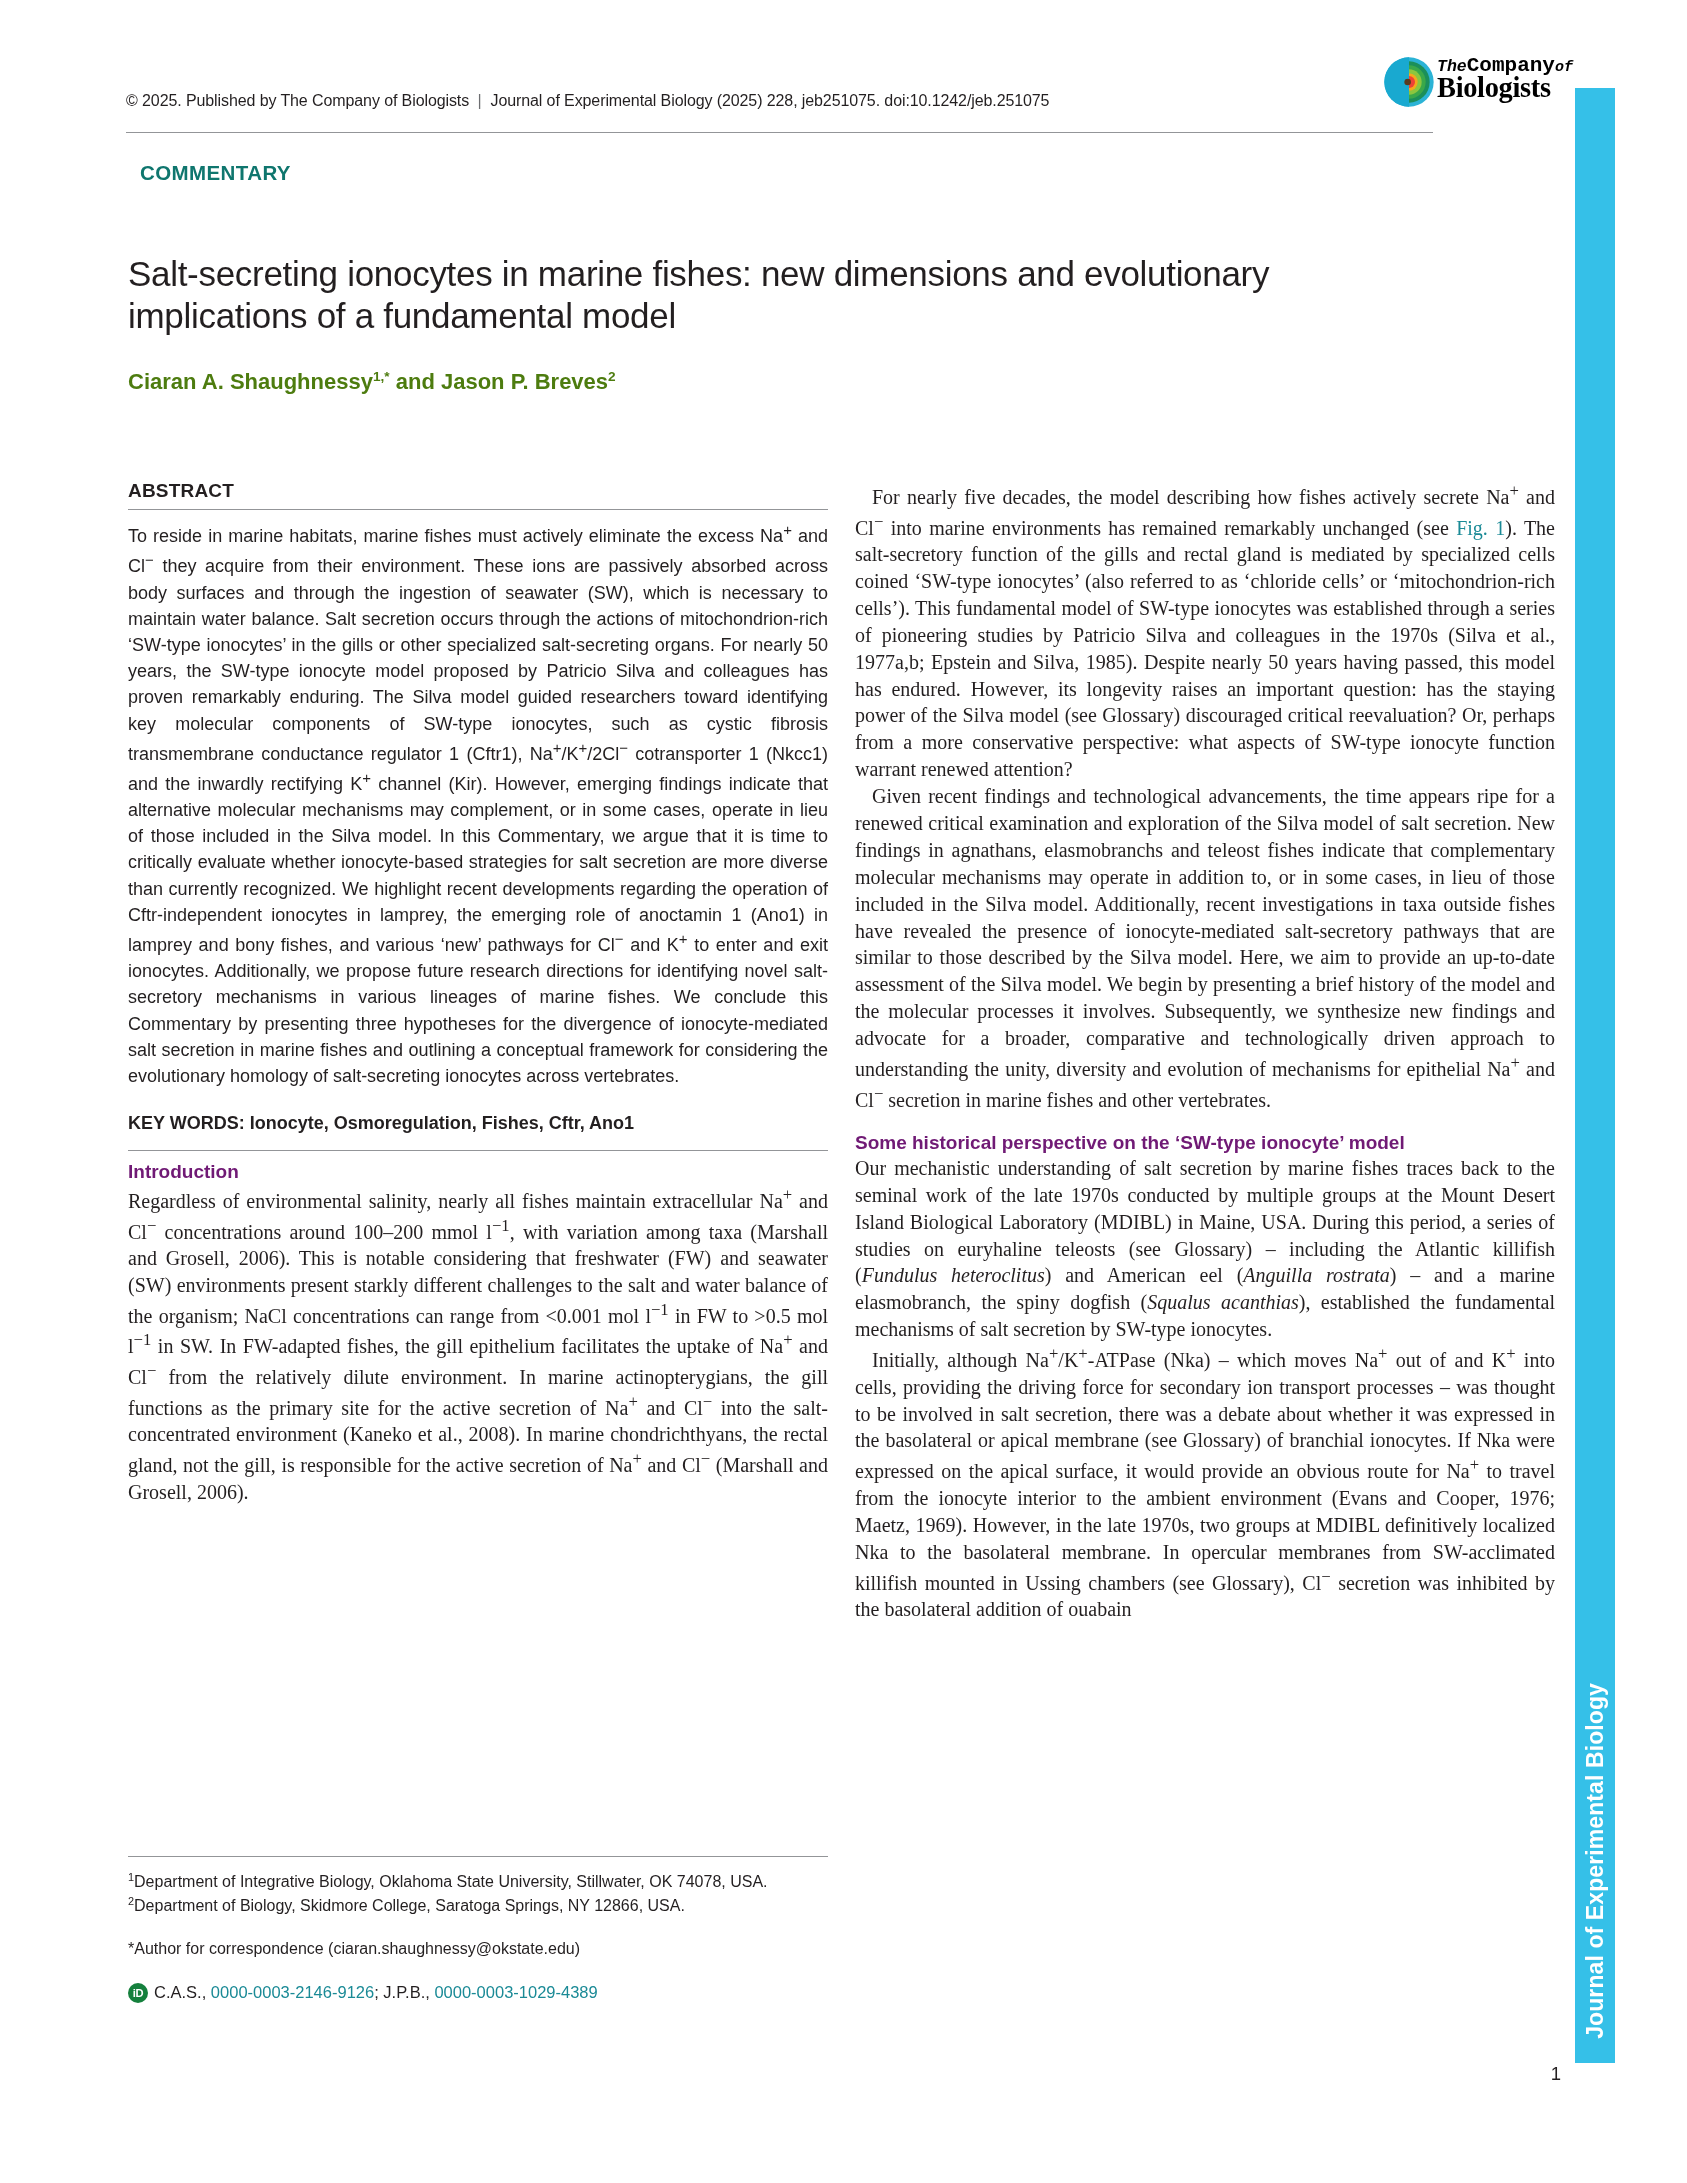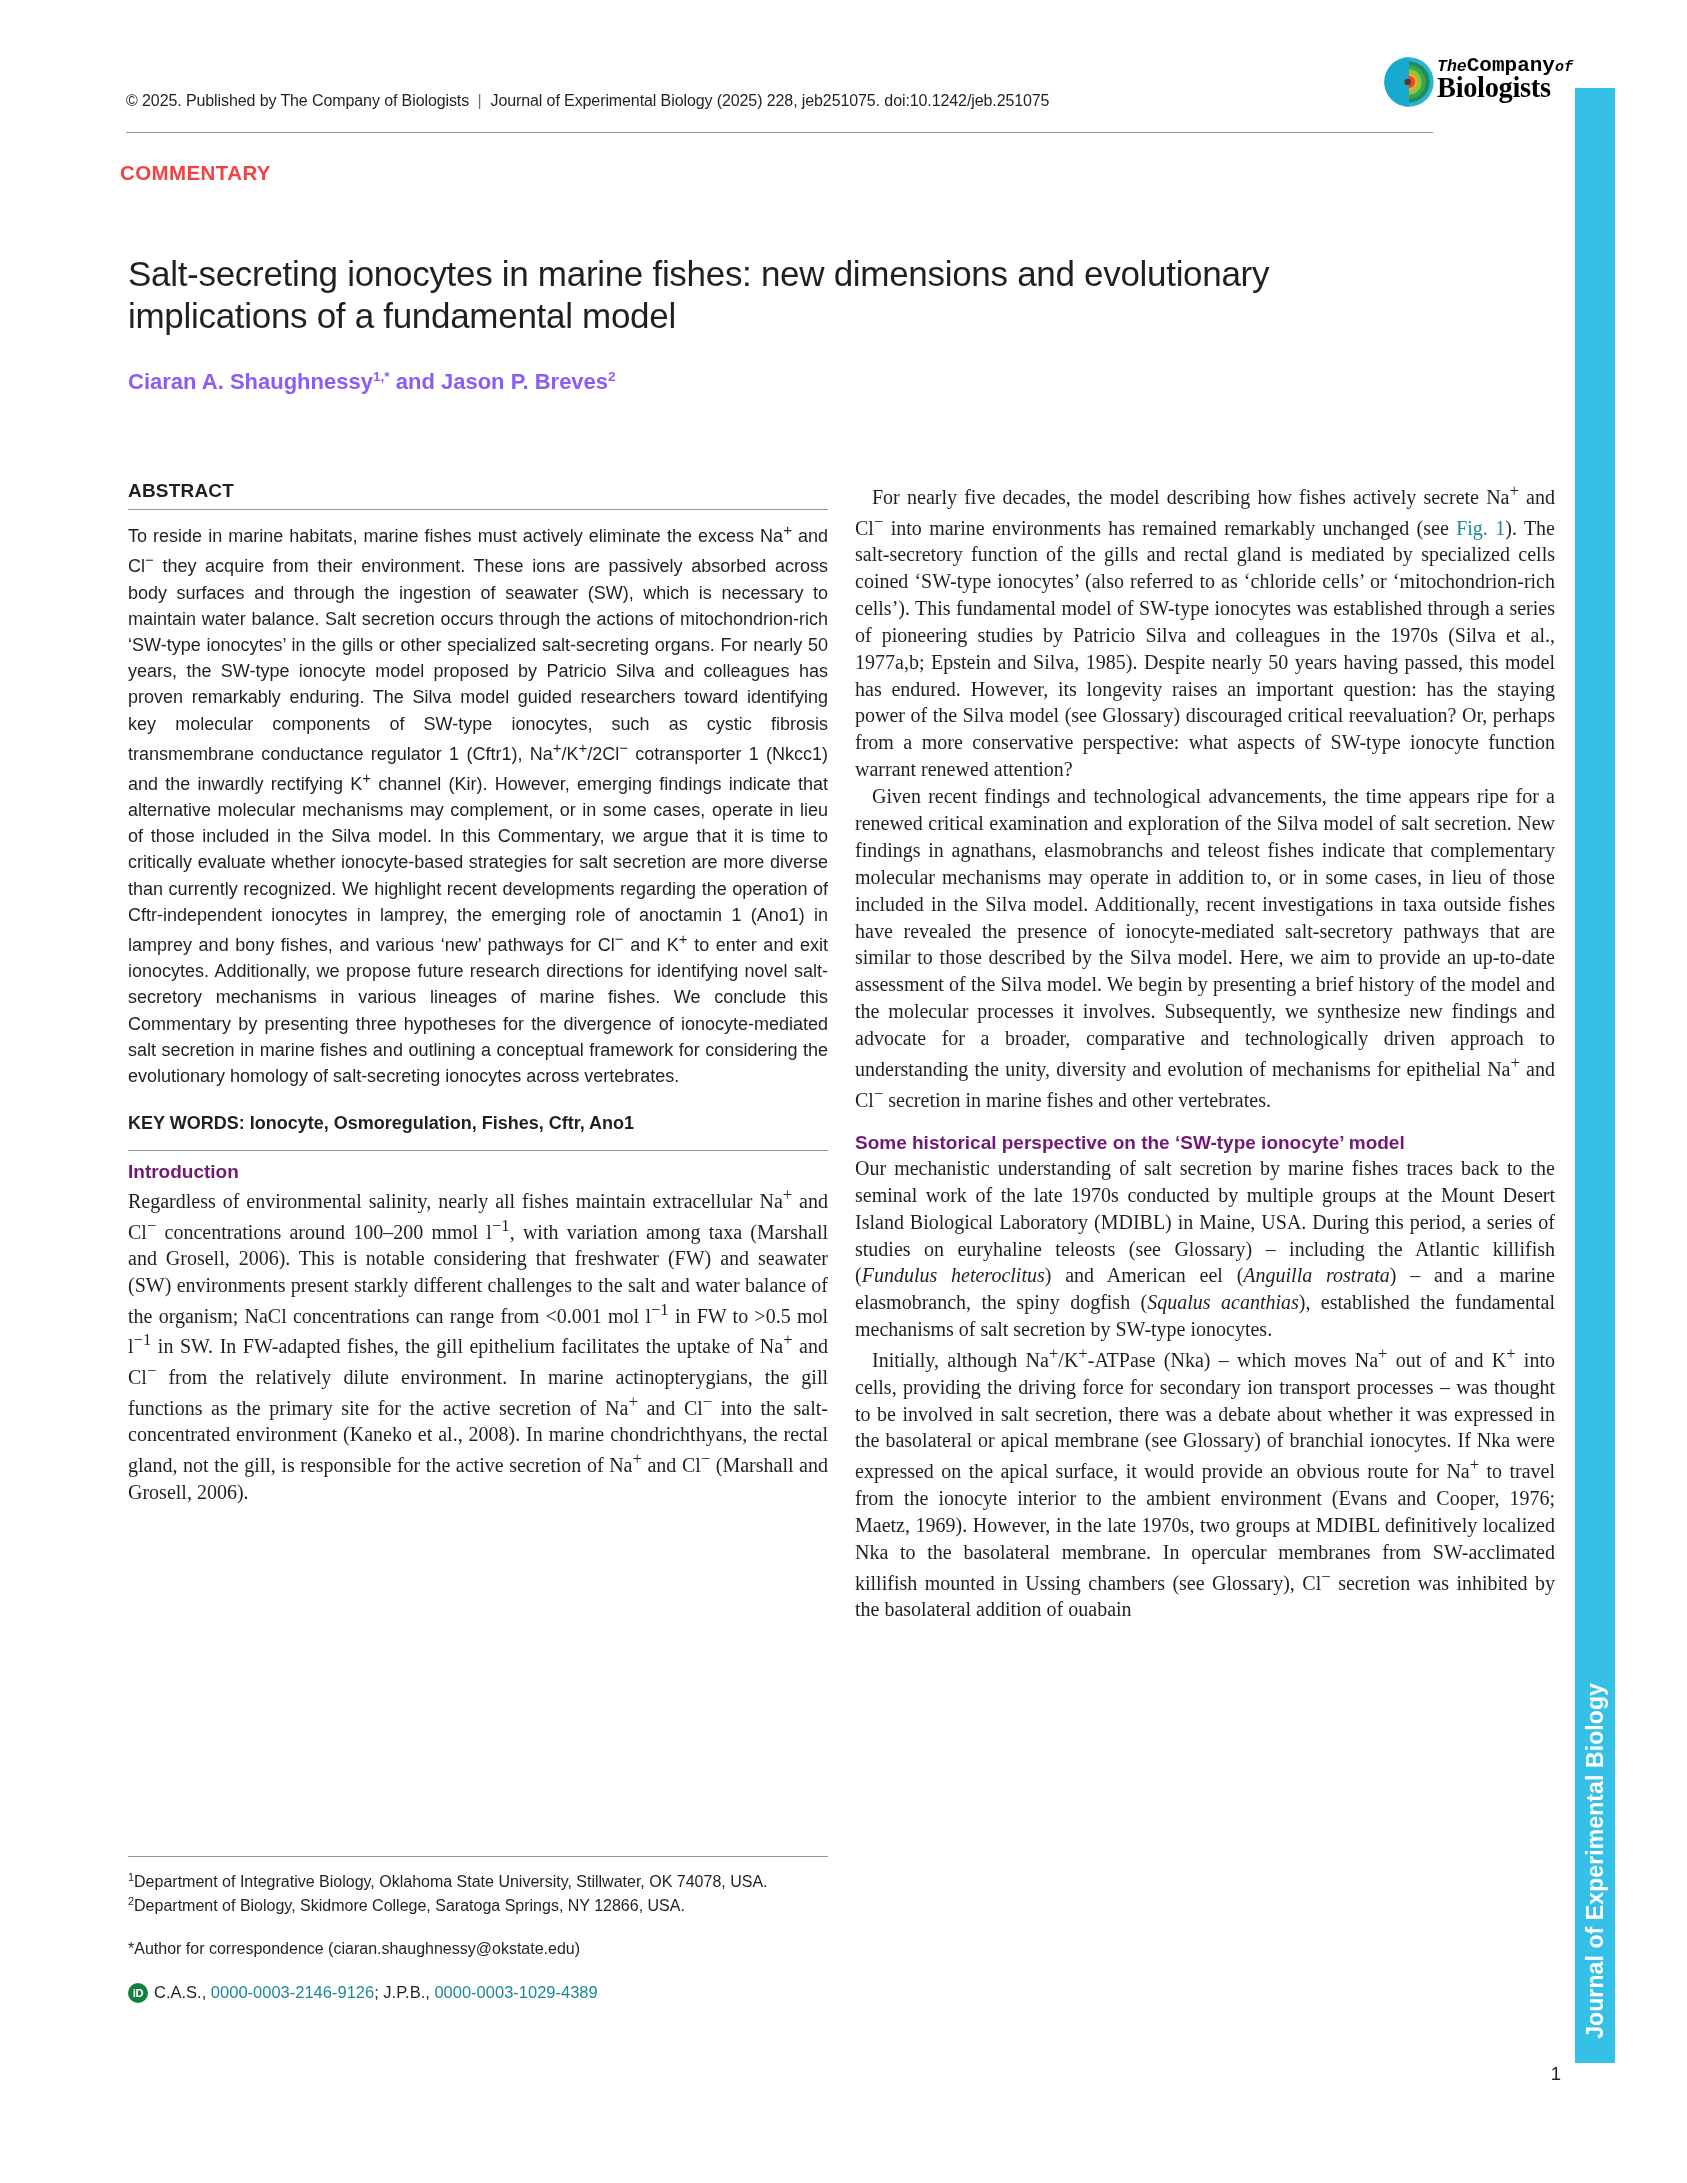--- a/index.html
+++ b/index.html
@@ -113,27 +113,27 @@
     font-family: "Liberation Serif", serif;
     font-size: 28.4px;
     font-weight: bold;
     letter-spacing: -0.3px;
     white-space: nowrap;
   }
 
   
   .article-type {
     position: absolute;
-    left: 120px;
+    left: 140px;
     top: 161px;
     font-family: "Liberation Sans", sans-serif;
     font-weight: bold;
     font-size: 20.5px;
     letter-spacing: 0.4px;
-    color: #ef4444;
+    color: #0f766e;
   }
 
   
   .article-title {
     position: absolute;
     left: 128px;
     top: 230px;
     width: 1323px;
     font-family: "Liberation Sans", sans-serif;
     font-size: 35px;
@@ -145,21 +145,21 @@
 
   
   .authors {
     position: absolute;
     left: 128px;
     top: 369px;
     width: 1059px;
     font-family: "Liberation Sans", sans-serif;
     font-weight: bold;
     font-size: 22px;
-    color: #8b5cf6;
+    color: #4d7c0f;
   }
   .authors sup { font-size: 0.62em; vertical-align: super; }
 
   
   .col-left {
     position: absolute;
     left: 128px;
     top: 480px;
     width: 700px;
   }

